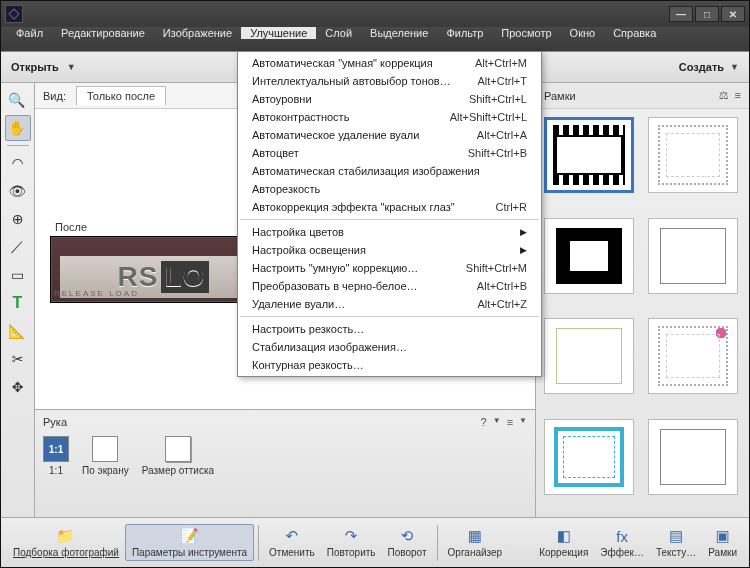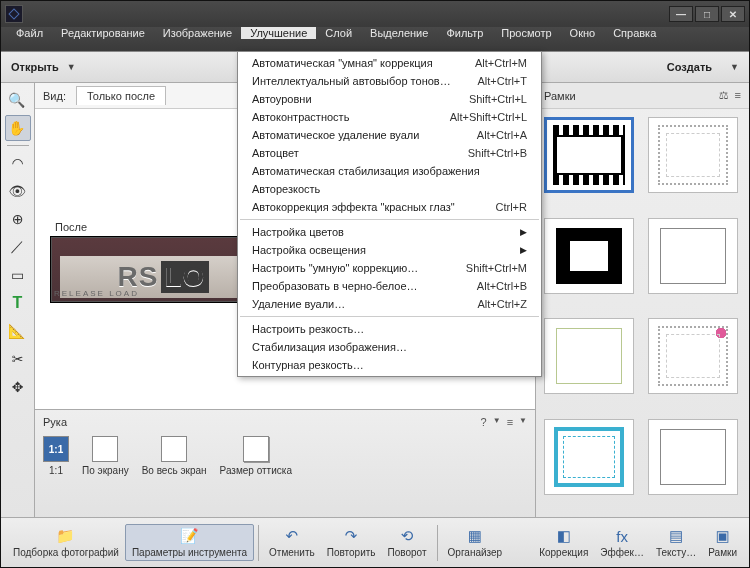--- a/index.html
+++ b/index.html
@@ -9,21 +9,21 @@
 .app-icon { width:18px; height:18px; background:#1a1a2a; border:1px solid #555; position:relative; }
 .app-icon::after { content:""; position:absolute; inset:4px; border:1px solid #4a6aaa; transform:rotate(45deg); }
 .win-controls { margin-left:auto; display:flex; gap:2px; }
 .win-btn { width:24px; height:16px; background:#555; border:1px solid #222; color:#ddd; display:flex; align-items:center; justify-content:center; font-size:10px; font-weight:bold; cursor:pointer; }
 .menubar { height:24px; background:linear-gradient(#484848,#3a3a3a); display:flex; align-items:flex-start; padding:0 6px; color:#e8e8e8; }
 .menu-item { padding:0 9px; display:flex; align-items:center; cursor:pointer; }
 .menu-item.active { background:#e8e8e8; color:#222; }
 .secondbar { height:32px; background:linear-gradient(#ececec,#dcdcdc); border-top:1px solid #888; border-bottom:1px solid #aaa; display:flex; align-items:center; padding:0 10px; }
 .sec-open { font-size:13px; font-weight:bold; color:#222; display:flex; align-items:center; gap:8px; }
 .dropdown-arrow { font-size:9px; color:#444; }
-.sec-create { margin-left:auto; font-size:13px; font-weight:bold; color:#222; display:flex; align-items:center; gap:18px; }
+.sec-create { margin-left:auto; font-size:13px; font-weight:bold; color:#222; display:flex; align-items:center; gap:6px; }
 .main { flex:1; display:flex; min-height:0; }
 .tool-col { width:34px; background:linear-gradient(#f0f0f0,#e4e4e4); border-right:1px solid #aaa; display:flex; flex-direction:column; align-items:center; padding-top:4px; gap:2px; }
 .tool { width:26px; height:26px; display:flex; align-items:center; justify-content:center; border:1px solid transparent; border-radius:2px; cursor:pointer; font-size:14px; color:#333; }
 .tool.active { background:#cfd4dc; border:1px solid #8a9ab0; }
 .center { flex:1; display:flex; flex-direction:column; min-width:0; background:#fff; }
 .viewbar { height:26px; background:#f5f5f5; border-bottom:1px solid #ccc; display:flex; align-items:center; padding:0 8px; gap:10px; color:#333; }
 .viewtab { background:#fff; border:1px solid #bbb; border-bottom:none; padding:3px 10px; }
 .canvas-area { flex:1; background:#fff; position:relative; overflow:hidden; padding:10px; }
 .canvas-label { position:absolute; left:20px; top:112px; color:#333; background:rgba(255,255,255,.1); }
 .canvas-img { position:absolute; left:16px; top:128px; width:225px; height:65px; background:linear-gradient(#5a3a3e,#4a3236); border:1px solid #555; box-shadow:0 0 0 1px #000; }
@@ -152,24 +152,20 @@
         <div class="hp-thumbs" id="hpthumbs">
             <div class="th">
               <div class="sw blue">1:1</div>
               <div style="font-size: 10px; color: rgb(51, 51, 51);">1:1</div>
             </div>
             <div class="th">
               <div class="sw "></div>
               <div style="font-size: 10px; color: rgb(51, 51, 51);">По экрану</div>
             </div>
             <div class="th">
-              <div class="sw "></div>
-              <div style="font-size: 10px; color: rgb(51, 51, 51);">Во весь экран</div>
-            </div>
-            <div class="th">
               <div class="sw shadow"></div>
               <div style="font-size: 10px; color: rgb(51, 51, 51);">Размер оттиска</div>
             </div>
           </div>
       </div>
     </div>
 
     <div class="right-panel">
       <div class="rp-head">
         <span>Рамки</span>
@@ -208,21 +204,21 @@
             <div class="thin"></div>
           </div>
       </div>
     </div>
   </div>
 
   <div class="bottombar">
     <div id="bbl" style="display:flex;align-items:center">
         <div class="bt">
           <div class="ic">📁</div>
-          <div style="font-size: 10px;">Подборка фотографий</div>
+          <div style="font-size: 10px; text-decoration: underline;">Подборка фотографий</div>
         </div>
         <div class="bt sel">
           <div class="ic">📝</div>
           <div style="font-size: 10px;">Параметры инструмента</div>
         </div>
         <div class="vsep"></div>
         <div class="bt">
           <div class="ic">↶</div>
           <div style="font-size: 10px;">Отменить</div>
         </div>

